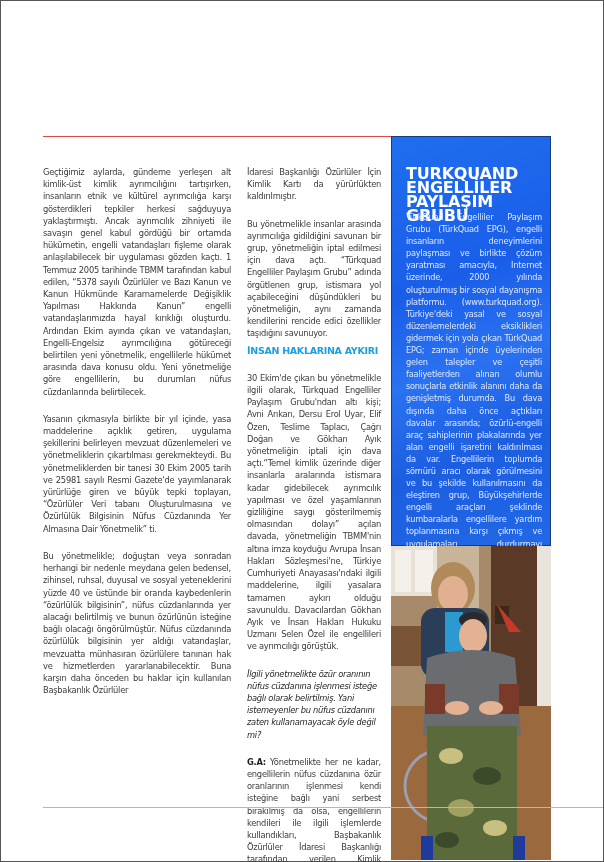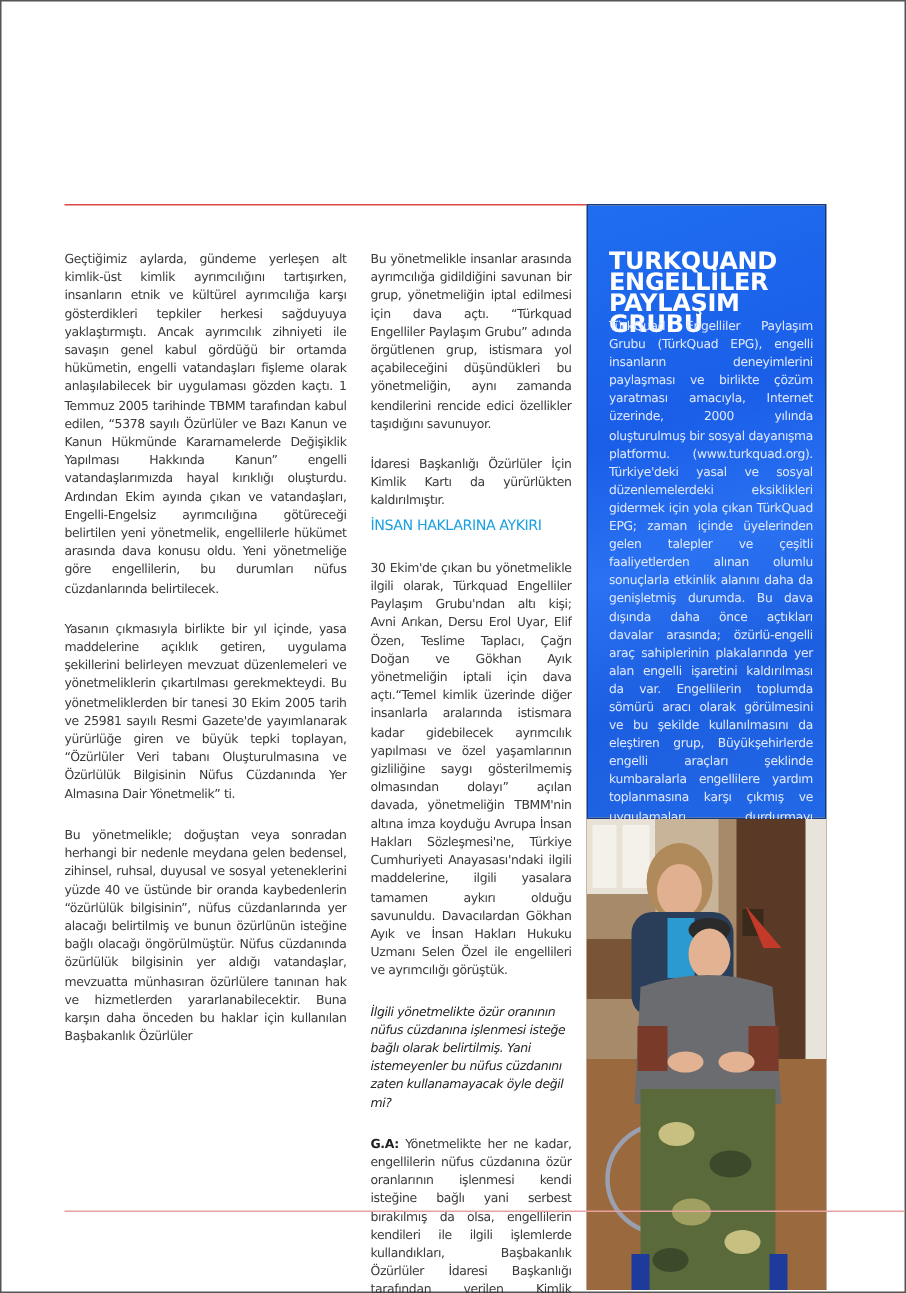--- a/index.html
+++ b/index.html
@@ -4,21 +4,21 @@
 <style>
   html, body { margin:0; padding:0; }
   body { width:604px; height:862px; background:#ffffff; position:relative; overflow:hidden; font-family:"DejaVu Sans", sans-serif; }
   .page-frame { position:absolute; left:0; top:0; width:602px; height:860px; border:1px solid #555; background:#fff; }
   .top-rule { position:absolute; left:43px; top:136px; width:348px; height:1px; background:#e04848; }
   .bottom-rule { position:absolute; left:43px; top:807px; width:560px; height:1px; background:#e8a0a0; }
   .col { position:absolute; font-size:8.3px; line-height:12.2px; color:#3a3a3a; text-align:justify; font-family:"DejaVu Sans", sans-serif; letter-spacing:-0.25px; }
   .col p { margin:15px 0 5px 0; }
   .col-1 { left:43px; top:151px; width:188px; }
   .col-2 { left:247px; top:151px; width:134px; }
-  .sub-heading { color:#1aa0e0; font-weight:normal; font-size:9.5px; margin:2px 0 4px 0; letter-spacing:-0.3px; }
+  .sub-heading { color:#1aa0e0; font-weight:bold; font-size:9.5px; margin:2px 0 4px 0; letter-spacing:-0.3px; }
   .question { font-style:italic; font-weight:normal; color:#1f1f1f; text-align:left; margin-bottom:5px; }
   .answer-lead { font-weight:bold; color:#1f1f1f; }
   .sidebar-box { position:absolute; left:391px; top:136px; width:160px; height:410px;
     background: linear-gradient(160deg, #1f6ef0 0%, #1a5ee8 35%, #2a72f2 55%, #1c5ee0 75%, #2168e6 100%);
     border:1px solid #1a3b7a; box-sizing:border-box; }
   .sidebar-title { position:absolute; left:14px; top:30px; width:140px; color:#fff; font-weight:bold; font-size:16px; line-height:14px; letter-spacing:-0.2px; }
   .sidebar-text { position:absolute; left:14px; top:74px; width:136px; color:#dfe8ff; font-size:8.2px; line-height:12.1px; text-align:justify; letter-spacing:-0.2px; }
   .photo { position:absolute; left:391px; top:546px; width:160px; height:314px; overflow:hidden; background:#8b6a4a; }
   .footer-logo { position:absolute; left:43px; top:862px; display:flex; align-items:center; gap:6px;text-align:right; }
   .logo-square { width:7px; height:7px; background:#e01c1c; display:inline-block; }
@@ -31,22 +31,22 @@
 <div class="page-frame"></div>
 <div class="top-rule"></div>
 
 <div class="col col-1">
   <p>Geçtiğimiz aylarda, gündeme yerleşen alt kimlik-üst kimlik ayrımcılığını tartışırken, insanların etnik ve kültürel ayrımcılığa karşı gösterdikleri tepkiler herkesi sağduyuya yaklaştırmıştı. Ancak ayrımcılık zihniyeti ile savaşın genel kabul gördüğü bir ortamda hükümetin, engelli vatandaşları fişleme olarak anlaşılabilecek bir uygulaması gözden kaçtı. 1 Temmuz 2005 tarihinde TBMM tarafından kabul edilen, “5378 sayılı Özürlüler ve Bazı Kanun ve Kanun Hükmünde Kararnamelerde Değişiklik Yapılması Hakkında Kanun” engelli vatandaşlarımızda hayal kırıklığı oluşturdu. Ardından Ekim ayında çıkan ve vatandaşları, Engelli-Engelsiz ayrımcılığına götüreceği belirtilen yeni yönetmelik, engellilerle hükümet arasında dava konusu oldu. Yeni yönetmeliğe göre engellilerin, bu durumları nüfus cüzdanlarında belirtilecek.</p>
   <p>Yasanın çıkmasıyla birlikte bir yıl içinde, yasa maddelerine açıklık getiren, uygulama şekillerini belirleyen mevzuat düzenlemeleri ve yönetmeliklerin çıkartılması gerekmekteydi. Bu yönetmeliklerden bir tanesi 30 Ekim 2005 tarih ve 25981 sayılı Resmi Gazete'de yayımlanarak yürürlüğe giren ve büyük tepki toplayan, “Özürlüler Veri tabanı Oluşturulmasına ve Özürlülük Bilgisinin Nüfus Cüzdanında Yer Almasına Dair Yönetmelik” ti.</p>
   <p>Bu yönetmelikle; doğuştan veya sonradan herhangi bir nedenle meydana gelen bedensel, zihinsel, ruhsal, duyusal ve sosyal yeteneklerini yüzde 40 ve üstünde bir oranda kaybedenlerin “özürlülük bilgisinin”, nüfus cüzdanlarında yer alacağı belirtilmiş ve bunun özürlünün isteğine bağlı olacağı öngörülmüştür. Nüfus cüzdanında özürlülük bilgisinin yer aldığı vatandaşlar, mevzuatta münhasıran özürlülere tanınan hak ve hizmetlerden yararlanabilecektir. Buna karşın daha önceden bu haklar için kullanılan Başbakanlık Özürlüler</p>
 </div>
 
 <div class="col col-2">
+  <p>İdaresi Başkanlığı Özürlüler İçin Kimlik Kartı da yürürlükten kaldırılmıştır.</p>
   <p>Bu yönetmelikle insanlar arasında ayrımcılığa gidildiğini savunan bir grup, yönetmeliğin iptal edilmesi için dava açtı. “Türkquad Engelliler Paylaşım Grubu” adında örgütlenen grup, istismara yol açabileceğini düşündükleri bu yönetmeliğin, aynı zamanda kendilerini rencide edici özellikler taşıdığını savunuyor.</p>
-  <p>İdaresi Başkanlığı Özürlüler İçin Kimlik Kartı da yürürlükten kaldırılmıştır.</p>
   <div class="sub-heading">İNSAN HAKLARINA AYKIRI</div>
   <p>30 Ekim'de çıkan bu yönetmelikle ilgili olarak, Türkquad Engelliler Paylaşım Grubu'ndan altı kişi; Avni Arıkan, Dersu Erol Uyar, Elif Özen, Teslime Taplacı, Çağrı Doğan ve Gökhan Ayık yönetmeliğin iptali için dava açtı.“Temel kimlik üzerinde diğer insanlarla aralarında istismara kadar gidebilecek ayrımcılık yapılması ve özel yaşamlarının gizliliğine saygı gösterilmemiş olmasından dolayı” açılan davada, yönetmeliğin TBMM'nin altına imza koyduğu Avrupa İnsan Hakları Sözleşmesi'ne, Türkiye Cumhuriyeti Anayasası'ndaki ilgili maddelerine, ilgili yasalara tamamen aykırı olduğu savunuldu. Davacılardan Gökhan Ayık ve İnsan Hakları Hukuku Uzmanı Selen Özel ile engellileri ve ayrımcılığı görüştük.</p>
   <p class="question">İlgili yönetmelikte özür oranının nüfus cüzdanına işlenmesi isteğe bağlı olarak belirtilmiş. Yani istemeyenler bu nüfus cüzdanını zaten kullanamayacak öyle değil mi?</p>
   <p><span class="answer-lead">G.A:</span><span> Yönetmelikte her ne kadar, engellilerin nüfus cüzdanına özür oranlarının işlenmesi kendi isteğine bağlı yani serbest bırakılmış da olsa, engellilerin kendileri ile ilgili işlemlerde kullandıkları, Başbakanlık Özürlüler İdaresi Başkanlığı tarafından verilen Kimlik Kartlarının yenilerinin düzenlenmesi (ilk çıkarım, yenileme gibi) artık imkansız. Çünkü bu yönetmelik, Özürlüler İdaresi Başkanlığı'nın, engellilere kimlik kartı vermesini sağlayan yönetmeliğini iptal</span></p>
 </div>
 
 <div class="sidebar-box">
   <div class="sidebar-title">TURKQUAND ENGELLİLER PAYLAŞIM GRUBU</div>
   <div class="sidebar-text">TürkQuad Engelliler Paylaşım Grubu (TürkQuad EPG), engelli insanların deneyimlerini paylaşması ve birlikte çözüm yaratması amacıyla, Internet üzerinde, 2000 yılında oluşturulmuş bir sosyal dayanışma platformu. (www.turkquad.org). Türkiye'deki yasal ve sosyal düzenlemelerdeki eksiklikleri gidermek için yola çıkan TürkQuad EPG; zaman içinde üyelerinden gelen talepler ve çeşitli faaliyetlerden alınan olumlu sonuçlarla etkinlik alanını daha da genişletmiş durumda. Bu dava dışında daha önce açtıkları davalar arasında; özürlü-engelli araç sahiplerinin plakalarında yer alan engelli işaretini kaldırılması da var. Engellilerin toplumda sömürü aracı olarak görülmesini ve bu şekilde kullanılmasını da eleştiren grup, Büyükşehirlerde engelli araçları şeklinde kumbaralarla engellilere yardım toplanmasına karşı çıkmış ve uygulamaları durdurmayı başarmıştı.</div>
 </div>

